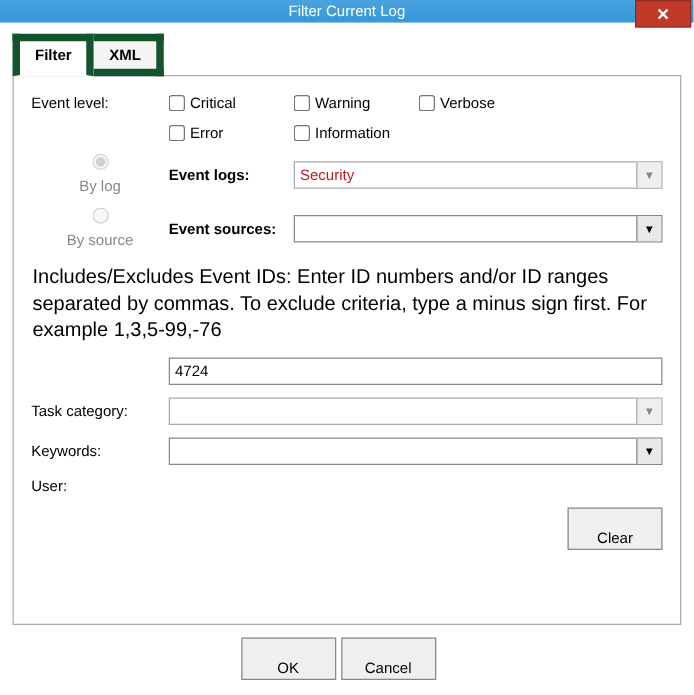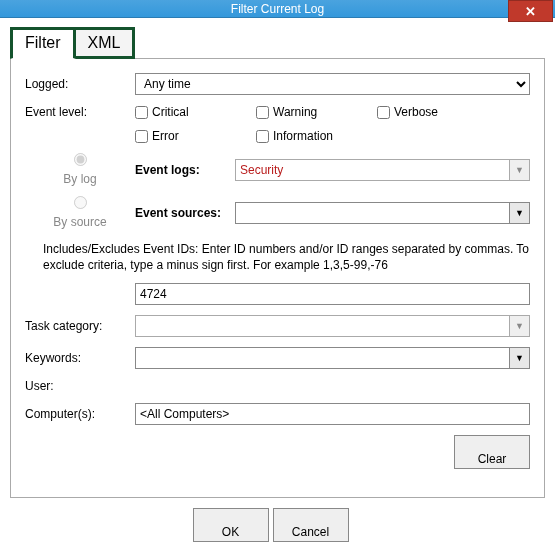--- a/index.html
+++ b/index.html
@@ -47,24 +47,25 @@
     padding: 8px 10px 10px 10px;
   }
   .tabs {
     display: flex;
     position: relative;
     top: 1px;
     z-index: 2;
   }
   .tab {
     padding: 4px 12px;
-    border: 3px solid #14532d;
+    border: 6px solid #14532d;
     background: #f4f4f4;
-    font-size: 16px;
+    font-size: 12px;
     cursor: default;
+    font-weight: bold;
   }
   .tab.active {
     background: #fff;
     border-bottom: 1px solid #fff;
   }
   .tab + .tab { border-left: none; }
   .panel {
     border: 1px solid #aaa;
     padding: 14px 14px 14px 14px;
     background: #fff;
@@ -90,21 +91,21 @@
     padding: 0 4px;
     background: #fff;
     width: 100%;
   }
   select:disabled {
     background: #f0f0f0;
     color: #888;
   }
   .check-row {
     display: flex;
-    gap: 21px;
+    gap: 0;
     align-items: center;
     flex-wrap: wrap;
   }
   .check-item {
     display: flex;
     align-items: center;
     gap: 4px;
     width: 100px;
   }
   .check-item.wide { width: 110px; }
@@ -127,23 +128,23 @@
     color: #888;
     flex-direction: column;
   }
   .sublabel {
     width: 100px;
     flex-shrink: 0;
     font-weight: bold;
     font-family: "Segoe UI Semibold", "Segoe UI", sans-serif;
   }
   .helptext {
-    font-size: 12px;
+    font-size: 16px;
     line-height: 1.35;
-    margin: 12px 0 10px 18px;
+    margin: 12px 0 10px 1px;
   }
   .combo-disabled {
     display: flex;
     border: 1px solid #aaa;
     height: 22px;
     width: 100%;
   }
   .combo-disabled .combo-text {
     flex: 1;
     padding: 2px 4px;
@@ -215,28 +216,20 @@
 
 <div class="content-area">
 
   <div class="tabs">
     <div class="tab active">Filter</div>
     <div class="tab">XML</div>
   </div>
 
   <div class="panel">
 
-    <div class="row">
-      <div class="label-col">Logged:</div>
-      <div class="field-col">
-        <select>
-          <option>Any time</option>
-        </select>
-      </div>
-    </div>
 
     <div class="row">
       <div class="label-col">Event level:</div>
       <div class="field-col check-row">
         <label class="check-item">
           <input type="checkbox" style="">
           <span>Critical</span>
         </label>
         <label class="check-item">
           <input type="checkbox" style="">
@@ -317,26 +310,20 @@
           <div class="combo-text"></div>
           <div class="combo-btn">▼</div>
         </div>
       </div>
     </div>
 
     <div class="row">
       <div class="label-col">User:</div>
     </div>
 
-    <div class="row">
-      <div class="label-col">Computer(s):</div>
-      <div class="field-col">
-        <input type="text" value="&lt;All Computers&gt;" style="">
-      </div>
-    </div>
 
     <div class="clear-row">
       <button class="btn">Clear</button>
     </div>
 
   </div>
 
   <div class="footer">
     <button class="btn">OK</button>
     <button class="btn">Cancel</button>

